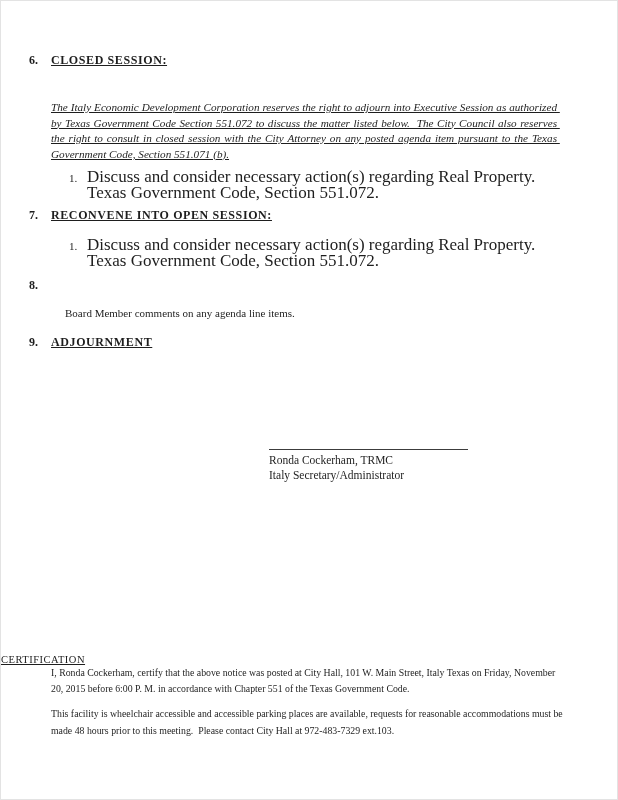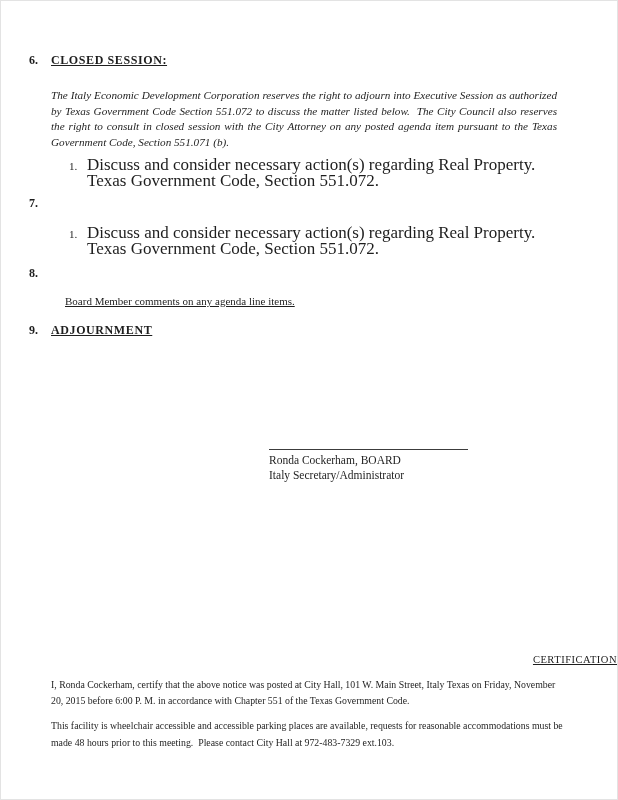--- a/index.html
+++ b/index.html
@@ -36,27 +36,28 @@
     flex: 0 0 auto;
   }
   .sec-heading {
     font-weight: bold;
     font-size: 12px;
     letter-spacing: 0.6px;
     text-decoration: underline;
     white-space: pre-wrap;
   }
   .exec-paragraph {
-    margin: 20px 62px 0 50px;
+    margin: 32px 62px 0 50px;
     width: 506px;
     font-style: italic;
     font-size: 11.2px;
     line-height: 15.5px;
     text-align: justify;
     white-space: pre-wrap;
+    text-decoration: underline;
   }
   .subitem {
     display: flex;
     align-items: baseline;
     margin-top: 7px;
   }
   .sub-num {
     margin-left: 68px;
     width: 18px;
     flex: 0 0 auto;
@@ -69,21 +70,20 @@
     white-space: pre-wrap;
   }
   .mt-h7  { margin-top: 8px; }
   .mt-sub7 { margin-top: 14px; }
   .mt-h8  { margin-top: 10px; }
   .comment-note {
     margin: 13px 0 0 64px;
     font-size: 11px;
     line-height: 15.5px;
     white-space: pre-wrap;
-    text-decoration: underline;
   }
   .mt-h9 { margin-top: 13px; }
 
   .signature {
     position: absolute;
     top: 448px;
     left: 268px;
     width: 210px;
     font-size: 11.5px;
     line-height: 15px;
@@ -94,27 +94,27 @@
     margin-bottom: 3px;
   }
 
   .certification {
     position: absolute;
     top: 653px;
     left: 0;
     right: 0;
   }
   .cert-heading {
-    text-align: right;
+    text-align: left;
     font-size: 10.5px;
     letter-spacing: 0.5px;
     text-decoration: underline;
   }
   .cert-body {
-    margin: 12px 56px 0 50px;
+    margin: 0 56px 0 50px;
     width: 512px;
     font-size: 9.8px;
     line-height: 15.5px;
     white-space: pre-wrap;
   }
   .cert-access {
     margin: 9px 56px 12px 50px;
     width: 512px;
     font-size: 9.8px;
     line-height: 17px;
@@ -133,41 +133,42 @@
       <span class="sec-heading">CLOSED SESSION:</span>
     </div>
     <p class="exec-paragraph">The Italy Economic Development Corporation reserves the right to adjourn into Executive Session as authorized by Texas Government Code Section 551.072 to discuss the matter listed below.  The City Council also reserves the right to consult in closed session with the City Attorney on any posted agenda item pursuant to the Texas Government Code, Section 551.071 (b).</p>
     <div class="subitem">
       <span class="sub-num">1.</span>
       <span class="sub-text">Discuss and consider necessary action(s) regarding Real Property.  Texas Government Code, Section 551.072.</span>
     </div>
 
     <div class="heading-row mt-h7">
       <span class="sec-num">7.</span>
+      <span class="sec-heading">RECONVENE INTO OPEN SESSION:</span>
     </div>
     <div class="subitem mt-sub7">
       <span class="sub-num">1.</span>
       <span class="sub-text">Discuss and consider necessary action(s) regarding Real Property.  Texas Government Code, Section 551.072.</span>
     </div>
 
     <div class="heading-row mt-h8">
       <span class="sec-num">8.</span>
     </div>
     <p class="comment-note">Board Member comments on any agenda line items.</p>
 
     <div class="heading-row mt-h9">
       <span class="sec-num">9.</span>
       <span class="sec-heading">ADJOURNMENT</span>
     </div>
 
   </div>
 
   <div class="signature">
     <div class="sig-line"></div>
-    <div>Ronda Cockerham, BOARD</div>
+    <div>Ronda Cockerham, TRMC</div>
     <div>Italy Secretary/Administrator</div>
   </div>
 
   <div class="certification">
     <div class="cert-heading">CERTIFICATION</div>
     <p class="cert-body">I, Ronda Cockerham, certify that the above notice was posted at City Hall, 101 W. Main Street, Italy Texas on Friday, November 20, 2015 before 6:00 P. M. in accordance with Chapter 551 of the Texas Government Code.</p>
     <p class="cert-access">This facility is wheelchair accessible and accessible parking places are available, requests for reasonable accommodations must be made 48 hours prior to this meeting.  Please contact City Hall at 972-483-7329 ext.103.</p>
   </div>
 
 </div>

